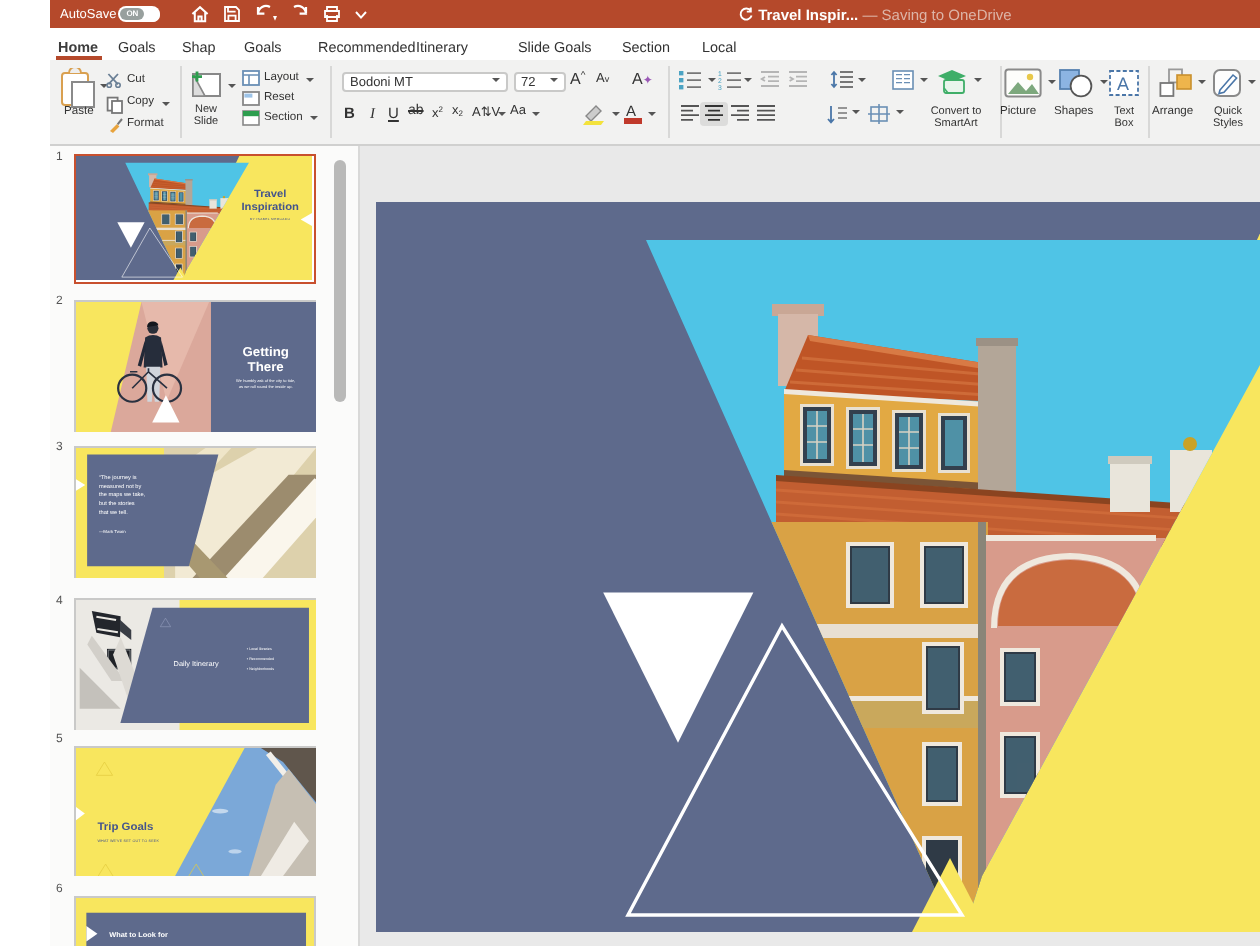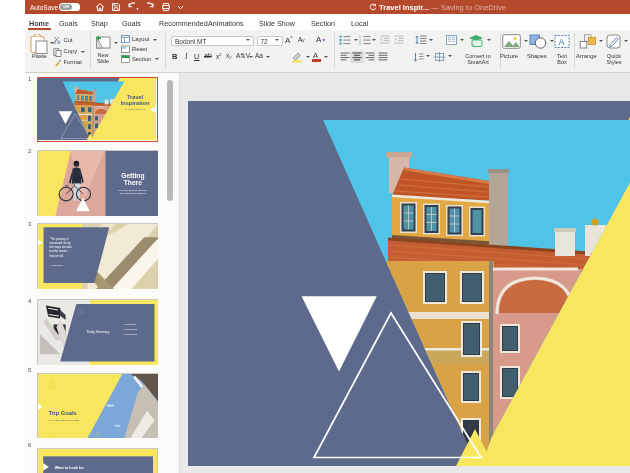--- a/index.html
+++ b/index.html
@@ -76,22 +76,22 @@
           <path d="M8 3 A3.5 3.5 0 1 0 8.5 6 M8 1 V3.5 H5.5" stroke="#fff" stroke-width="1.2" fill="none"></path>
         </svg> Travel Inspir... <span class="faded">— Saving to OneDrive</span></span>
   </div>
 
   <div id="menubar">
     <span class="home" style="left:4px">Home</span>
     <span style="left:34px">Goals</span>
     <span style="left:66px">Shap</span>
     <span style="left:97px">Goals</span>
     <span style="left:134px">Recommended</span>
-    <span style="left:183px">Animations</span>
-    <span style="left:234px">Slide Show</span>
+    <span style="left:183px">Itinerary</span>
+    <span style="left:234px">Slide Goals</span>
     <span style="left:286px">Section</span>
     <span style="left:326px">Local</span>
     <span class="uline"></span>
   </div>
 
   <div id="ribbon">
 
     <svg class="abs" style="left:5px;top:4px" width="18" height="20" viewBox="0 0 18 20">
       <rect x="1" y="2.5" width="13" height="16" rx="1.5" fill="#fff" stroke="#D9A050" stroke-width="1"></rect>
       <path d="M4.5 2.5 a3 3 0 0 1 6 0" fill="#eee" stroke="#D9A050" stroke-width="1"></path>

